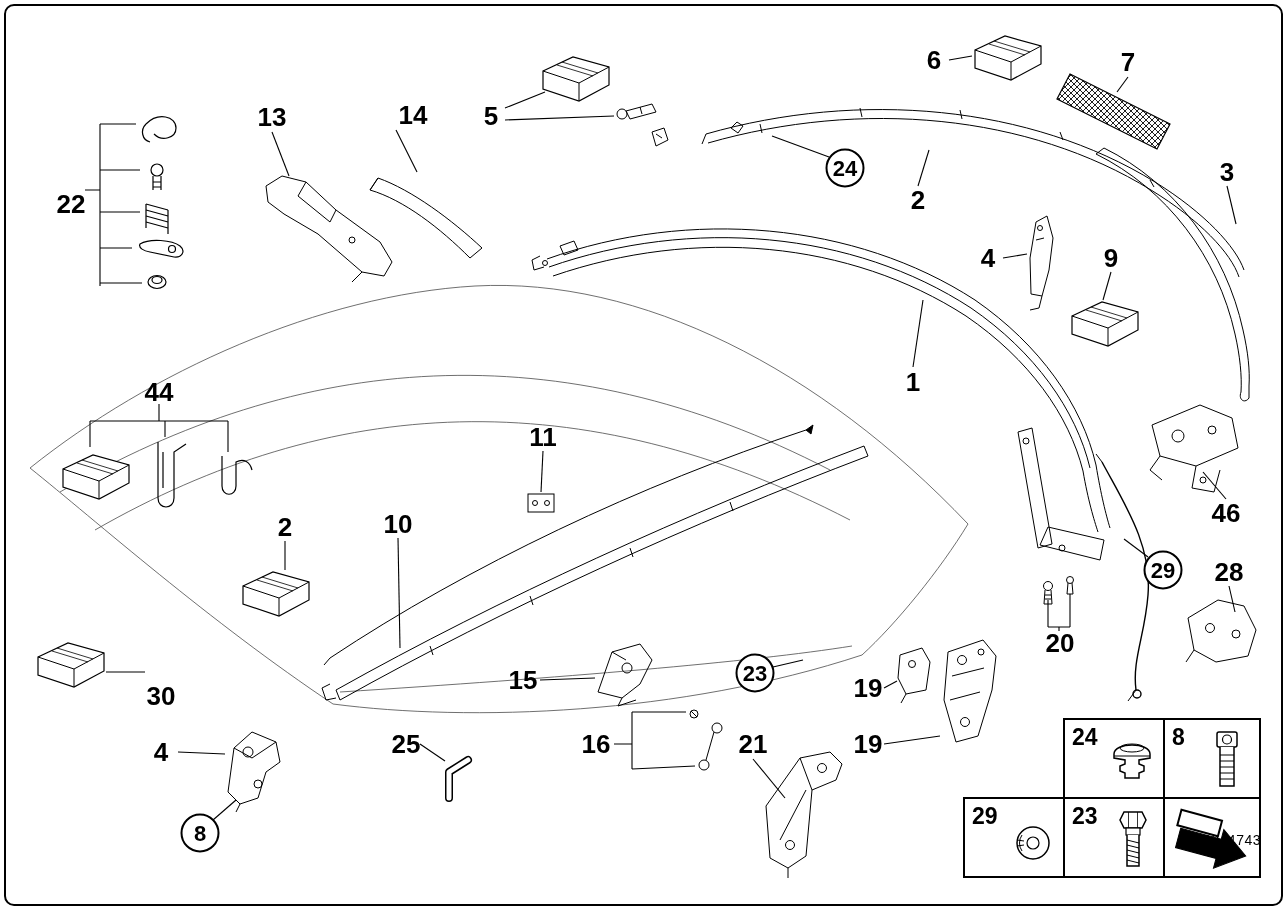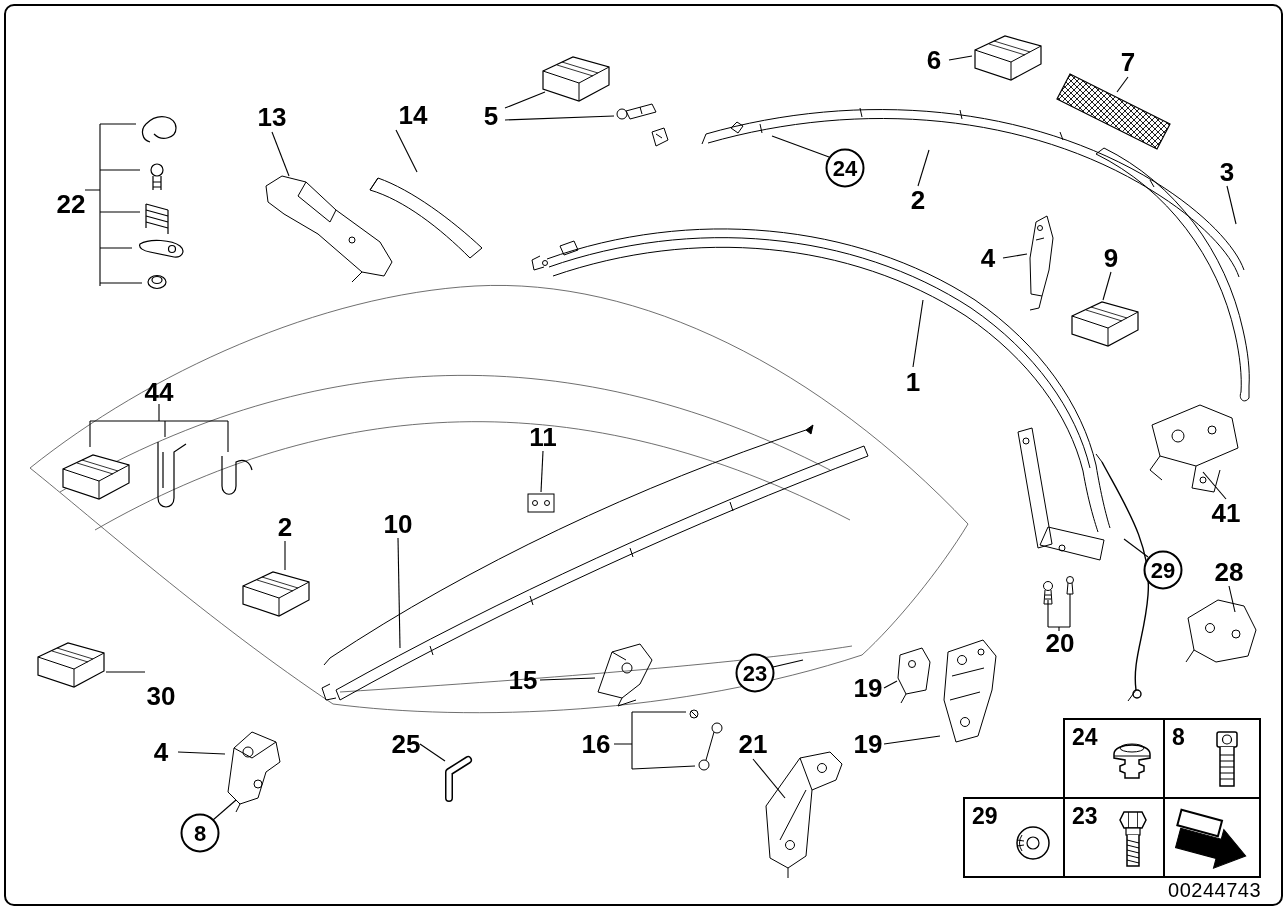--- a/index.html
+++ b/index.html
@@ -7,21 +7,21 @@
   body{width:1287px;height:910px;font-family:"Liberation Sans",sans-serif;color:#000}
   .stage{position:relative;width:1287px;height:910px;background:#fff;overflow:hidden}
   .frame{position:absolute;inset:4px;border:2px solid #000;border-radius:10px;pointer-events:none}
   svg.art{position:absolute;left:0;top:0}
   .lbl{position:absolute;transform:translate(-50%,-50%);font-weight:bold;font-size:26px;line-height:1;cursor:pointer;user-select:none}
   .lbl-c{position:absolute;transform:translate(-50%,-50%);width:39px;height:39px;border:2.5px solid #000;border-radius:50%;background:#fff;display:flex;align-items:center;justify-content:center;font-weight:bold;font-size:22px;cursor:pointer;user-select:none}
   .legend{position:absolute;left:963px;top:718px;width:298px;height:160px}
   .cell{position:absolute;background:#fff;border:2px solid #000}
   .cell .num{position:absolute;left:7px;top:4px;font-weight:bold;font-size:23px;cursor:pointer}
   .cell svg{position:absolute}
-  .docnum{position:absolute;right:26px;top:879px;font-size:20px;letter-spacing:.5px}
+  .docnum{position:absolute;right:26px;top:832px;font-size:14px;letter-spacing:.5px}
 </style>
 </head>
 <body>
 
 <div class="stage">
 
   <svg class="art" width="1287" height="910" viewBox="0 0 1287 910">
     <defs>
       <pattern id="mesh" width="6" height="6" patternUnits="userSpaceOnUse">
         <path d="M0,6 L6,0 M0,0 L6,6" stroke="#222" stroke-width="1"></path>
@@ -302,21 +302,21 @@
   <div class="lbl" style="left:523px;top:680px">15</div>
   <div class="lbl" style="left:596px;top:744px">16</div>
   <div class="lbl" style="left:161px;top:752px">4</div>
   <div class="lbl" style="left:868px;top:744px">19</div>
   <div class="lbl" style="left:868px;top:688px">19</div>
   <div class="lbl" style="left:1060px;top:643px">20</div>
   <div class="lbl" style="left:753px;top:744px">21</div>
   <div class="lbl" style="left:71px;top:204px">22</div>
   <div class="lbl" style="left:406px;top:744px">25</div>
   <div class="lbl" style="left:159px;top:392px">44</div>
-  <div class="lbl" style="left:1226px;top:513px">41</div>
+  <div class="lbl" style="left:1226px;top:513px">46</div>
   <div class="lbl" style="left:1229px;top:572px">28</div>
   <div class="lbl" style="left:161px;top:696px">30</div>
 
   <div class="lbl-c" style="left:845px;top:168px">24</div>
   <div class="lbl-c" style="left:755px;top:673px">23</div>
   <div class="lbl-c" style="left:1163px;top:570px">29</div>
   <div class="lbl-c" style="left:200px;top:833px">8</div>
 
   <div class="legend">
 

